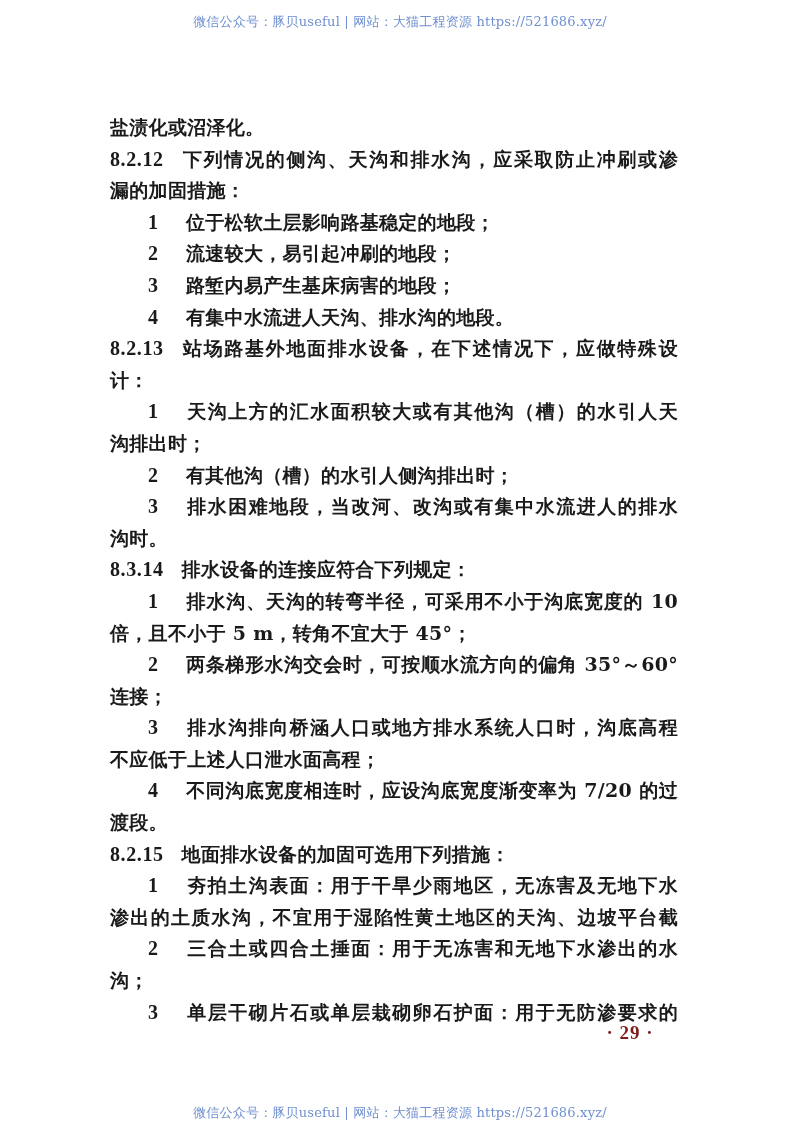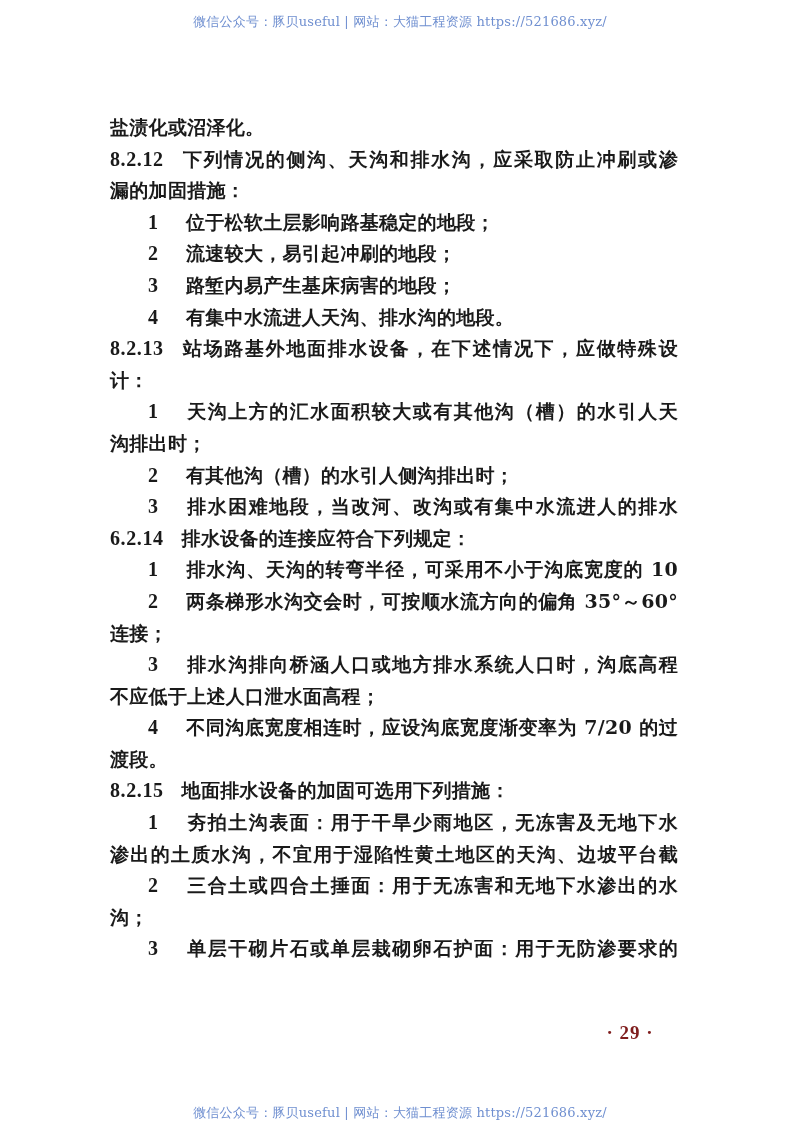--- a/index.html
+++ b/index.html
@@ -90,22 +90,24 @@
     <div class="line indent last"><span class="num">1</span><span>位于松软土层影响路基稳定的地段；</span></div>
     <div class="line indent last"><span class="num">2</span><span>流速较大，易引起冲刷的地段；</span></div>
     <div class="line indent last"><span class="num">3</span><span>路堑内易产生基床病害的地段；</span></div>
     <div class="line indent last"><span class="num">4</span><span>有集中水流进人天沟、排水沟的地段。</span></div>
     <div class="line"><span class="sec">8.2.13</span><span>站场路基外地面排水设备，在下述情况下，应做特殊设</span></div>
     <div class="line last"><span>计：</span></div>
     <div class="line indent"><span class="num">1</span><span>天沟上方的汇水面积较大或有其他沟（槽）的水引人天</span></div>
     <div class="line last"><span>沟排出时；</span></div>
     <div class="line indent last"><span class="num">2</span><span>有其他沟（槽）的水引人侧沟排出时；</span></div>
     <div class="line indent"><span class="num">3</span><span>排水困难地段，当改河、改沟或有集中水流进人的排水</span></div>
-    <div class="line last"><span class="sec">6.2.14</span><span>排水设备的连接应符合下列规定：</span></div>
+    <div class="line last"><span>沟时。</span></div>
+    <div class="line last"><span class="sec">8.3.14</span><span>排水设备的连接应符合下列规定：</span></div>
     <div class="line indent"><span class="num">1</span><span>排水沟、天沟的转弯半径，可采用不小于沟底宽度的 10</span></div>
+    <div class="line last"><span>倍，且不小于 5 m，转角不宜大于 45°；</span></div>
     <div class="line indent"><span class="num">2</span><span>两条梯形水沟交会时，可按顺水流方向的偏角 35°～60°</span></div>
     <div class="line last"><span>连接；</span></div>
     <div class="line indent"><span class="num">3</span><span>排水沟排向桥涵人口或地方排水系统人口时，沟底高程</span></div>
     <div class="line last"><span>不应低于上述人口泄水面高程；</span></div>
     <div class="line indent"><span class="num">4</span><span>不同沟底宽度相连时，应设沟底宽度渐变率为 7/20 的过</span></div>
     <div class="line last"><span>渡段。</span></div>
     <div class="line last"><span class="sec">8.2.15</span><span>地面排水设备的加固可选用下列措施：</span></div>
     <div class="line indent"><span class="num">1</span><span>夯拍土沟表面：用于干旱少雨地区，无冻害及无地下水</span></div>
     <div class="line"><span>渗出的土质水沟，不宜用于湿陷性黄土地区的天沟、边坡平台截</span></div>
     <div class="line indent"><span class="num">2</span><span>三合土或四合土捶面：用于无冻害和无地下水渗出的水</span></div>

